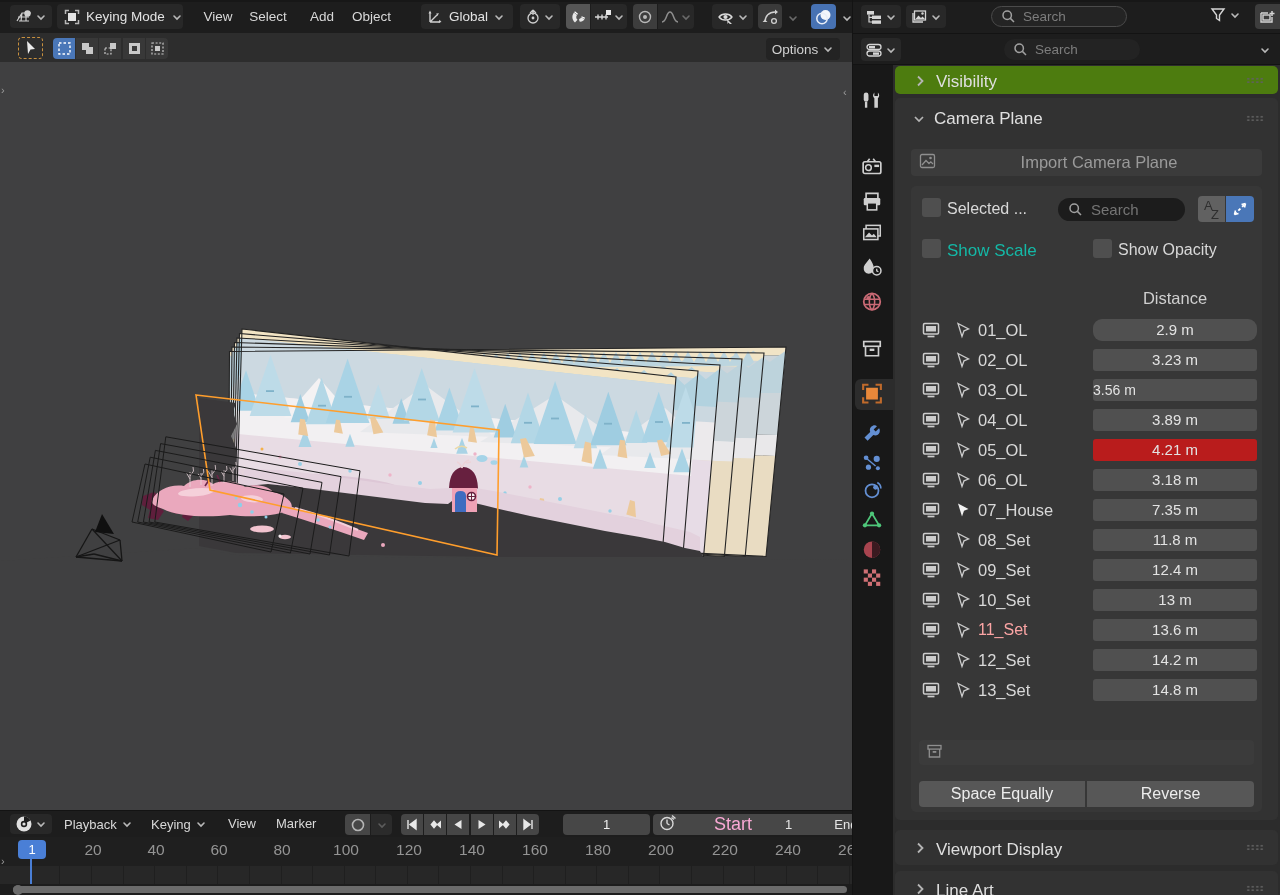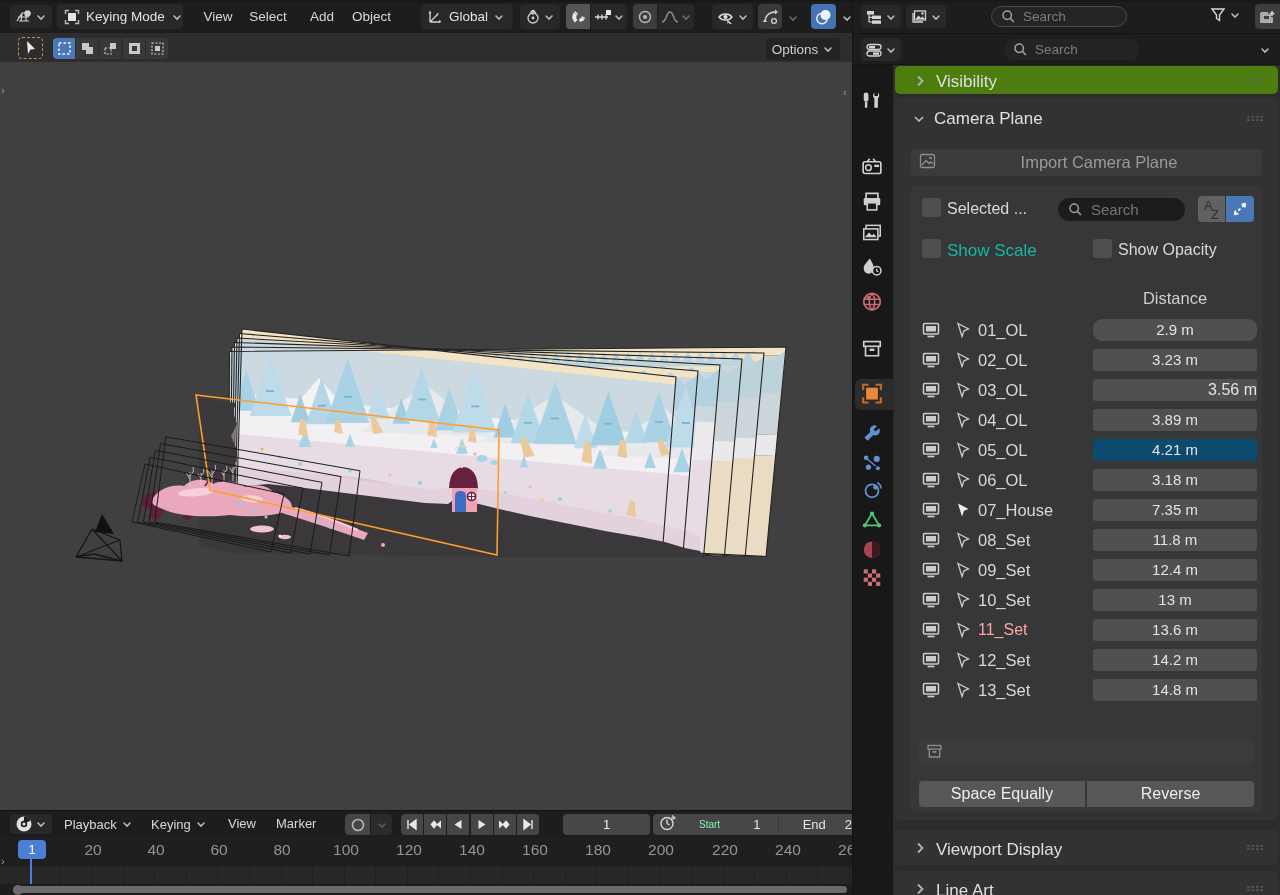--- a/index.html
+++ b/index.html
@@ -386,21 +386,21 @@
     <svg width="16" height="15" viewBox="0 0 16 15" style="">
       <path d="M12 3 V12 M4 3 L10 7.5 L4 12 Z" fill="#e8e8e8" stroke="#e8e8e8" stroke-width="1.4"></path>
     </svg>
   </div>
 <div class="abs" style="left:563px;top:814px;width:87px;height:21px;background:#474747;border-radius:4px;color:#efefef;font-size:13px;text-align:center;line-height:21px">1</div>
 <div class="abs" style="left:653px;top:814px;width:199px;height:21px;background:#474747;border-radius:4px 0 0 4px;display:flex;align-items:center">
     <span style="margin-left:6px"><svg width="17" height="17" viewBox="0 0 17 17" style="">
         <circle cx="8" cy="9.5" r="6" stroke="#d8d8d8" stroke-width="1.4" fill="none"></circle>
         <path d="M8 9.5 L8 5.5 M8 9.5 L10.5 11 M12.5 3.5 L15 5.5 M13 1.5 L16.5 4.5" stroke="#d8d8d8" stroke-width="1.4" fill="none"></path>
       </svg></span>
-    <span style="color:#86efac;font-size:10px;margin-left:23px">Start</span>
+    <span style="color:#f9a8d4;font-size:18px;margin-left:38px">Start</span>
     <span style="color:#e5e5e5;font-size:13px;margin-left:33px">1</span>
     <span style="width:1px;height:21px;background:#3a3a3a;margin-left:18px"></span>
     <span style="color:#e5e5e5;font-size:13px;margin-left:24px">End</span>
     <span style="color:#e5e5e5;font-size:13px;margin-left:19px">2</span>
   </div>
 <div class="abs" style="left:0;top:837px;width:852px;height:29px;background:#1f1f1f"></div>
 <div class="abs" style="left:0;top:837px;width:852px;height:29px;color:#949494;font-size:15.5px">
     <span style="position:absolute;left:71px;top:4px;width:44px;text-align:center">20</span>
     <span style="position:absolute;left:134px;top:4px;width:44px;text-align:center">40</span>
     <span style="position:absolute;left:197px;top:4px;width:44px;text-align:center">60</span>
@@ -669,41 +669,41 @@
 <div class="abs" style="left:1093px;top:349px;width:164px;height:22px;background:#505050;border-radius:3px;color:#e3e3e3;font-size:15px;text-align:center;line-height:22px">3.23 m</div>
 <span class="abs" style="left:922px;top:382px"><svg width="18" height="16" viewBox="0 0 18 16" style="">
       <rect x="1.5" y="1.5" width="15" height="10.5" rx="1.2" stroke="#cccccc" stroke-width="1.5" fill="none"></rect>
       <rect x="4" y="4" width="10" height="5.5" fill="#cccccc"></rect>
       <path d="M5.5 14.5 H12.5" stroke="#cccccc" stroke-width="1.7"></path>
     </svg></span>
 <span class="abs" style="left:955px;top:382px"><svg width="16" height="17" viewBox="0 0 16 17" style="">
       <path d="M3 1.5 L13.5 7 L9 8.8 L7 14.5 Z" fill="none" stroke="#cccccc" stroke-width="1.3"></path>
     </svg></span>
 <span class="abs" style="left:978px;top:381px;color:#d8d8d8;font-size:16.5px">03_OL</span>
-<div class="abs" style="left:1093px;top:379px;width:164px;height:22px;background:#505050;border-radius:3px;color:#e3e3e3;font-size:16px;text-align:right;line-height:22px">3.56 m</div>
+<div class="abs" style="left:1093px;top:379px;width:164px;height:22px;background:#505050;border-radius:3px;color:#e3e3e3;font-size:14px;text-align:left;line-height:22px">3.56 m</div>
 <span class="abs" style="left:922px;top:412px"><svg width="18" height="16" viewBox="0 0 18 16" style="">
       <rect x="1.5" y="1.5" width="15" height="10.5" rx="1.2" stroke="#cccccc" stroke-width="1.5" fill="none"></rect>
       <rect x="4" y="4" width="10" height="5.5" fill="#cccccc"></rect>
       <path d="M5.5 14.5 H12.5" stroke="#cccccc" stroke-width="1.7"></path>
     </svg></span>
 <span class="abs" style="left:955px;top:412px"><svg width="16" height="17" viewBox="0 0 16 17" style="">
       <path d="M3 1.5 L13.5 7 L9 8.8 L7 14.5 Z" fill="none" stroke="#cccccc" stroke-width="1.3"></path>
     </svg></span>
 <span class="abs" style="left:978px;top:411px;color:#d8d8d8;font-size:16.5px">04_OL</span>
 <div class="abs" style="left:1093px;top:409px;width:164px;height:22px;background:#505050;border-radius:3px;color:#e3e3e3;font-size:15px;text-align:center;line-height:22px">3.89 m</div>
 <span class="abs" style="left:922px;top:442px"><svg width="18" height="16" viewBox="0 0 18 16" style="">
       <rect x="1.5" y="1.5" width="15" height="10.5" rx="1.2" stroke="#cccccc" stroke-width="1.5" fill="none"></rect>
       <rect x="4" y="4" width="10" height="5.5" fill="#cccccc"></rect>
       <path d="M5.5 14.5 H12.5" stroke="#cccccc" stroke-width="1.7"></path>
     </svg></span>
 <span class="abs" style="left:955px;top:442px"><svg width="16" height="17" viewBox="0 0 16 17" style="">
       <path d="M3 1.5 L13.5 7 L9 8.8 L7 14.5 Z" fill="none" stroke="#cccccc" stroke-width="1.3"></path>
     </svg></span>
 <span class="abs" style="left:978px;top:441px;color:#d8d8d8;font-size:16.5px">05_OL</span>
-<div class="abs" style="left:1093px;top:439px;width:164px;height:22px;background:#0c4a6e;border-radius:3px;color:#e3e3e3;font-size:15px;text-align:center;line-height:22px">4.21 m</div>
+<div class="abs" style="left:1093px;top:439px;width:164px;height:22px;background:#b91c1c;border-radius:3px;color:#e3e3e3;font-size:15px;text-align:center;line-height:22px">4.21 m</div>
 <span class="abs" style="left:922px;top:472px"><svg width="18" height="16" viewBox="0 0 18 16" style="">
       <rect x="1.5" y="1.5" width="15" height="10.5" rx="1.2" stroke="#cccccc" stroke-width="1.5" fill="none"></rect>
       <rect x="4" y="4" width="10" height="5.5" fill="#cccccc"></rect>
       <path d="M5.5 14.5 H12.5" stroke="#cccccc" stroke-width="1.7"></path>
     </svg></span>
 <span class="abs" style="left:955px;top:472px"><svg width="16" height="17" viewBox="0 0 16 17" style="">
       <path d="M3 1.5 L13.5 7 L9 8.8 L7 14.5 Z" fill="none" stroke="#cccccc" stroke-width="1.3"></path>
     </svg></span>
 <span class="abs" style="left:978px;top:471px;color:#d8d8d8;font-size:16.5px">06_OL</span>
 <div class="abs" style="left:1093px;top:469px;width:164px;height:22px;background:#505050;border-radius:3px;color:#e3e3e3;font-size:15px;text-align:center;line-height:22px">3.18 m</div>

